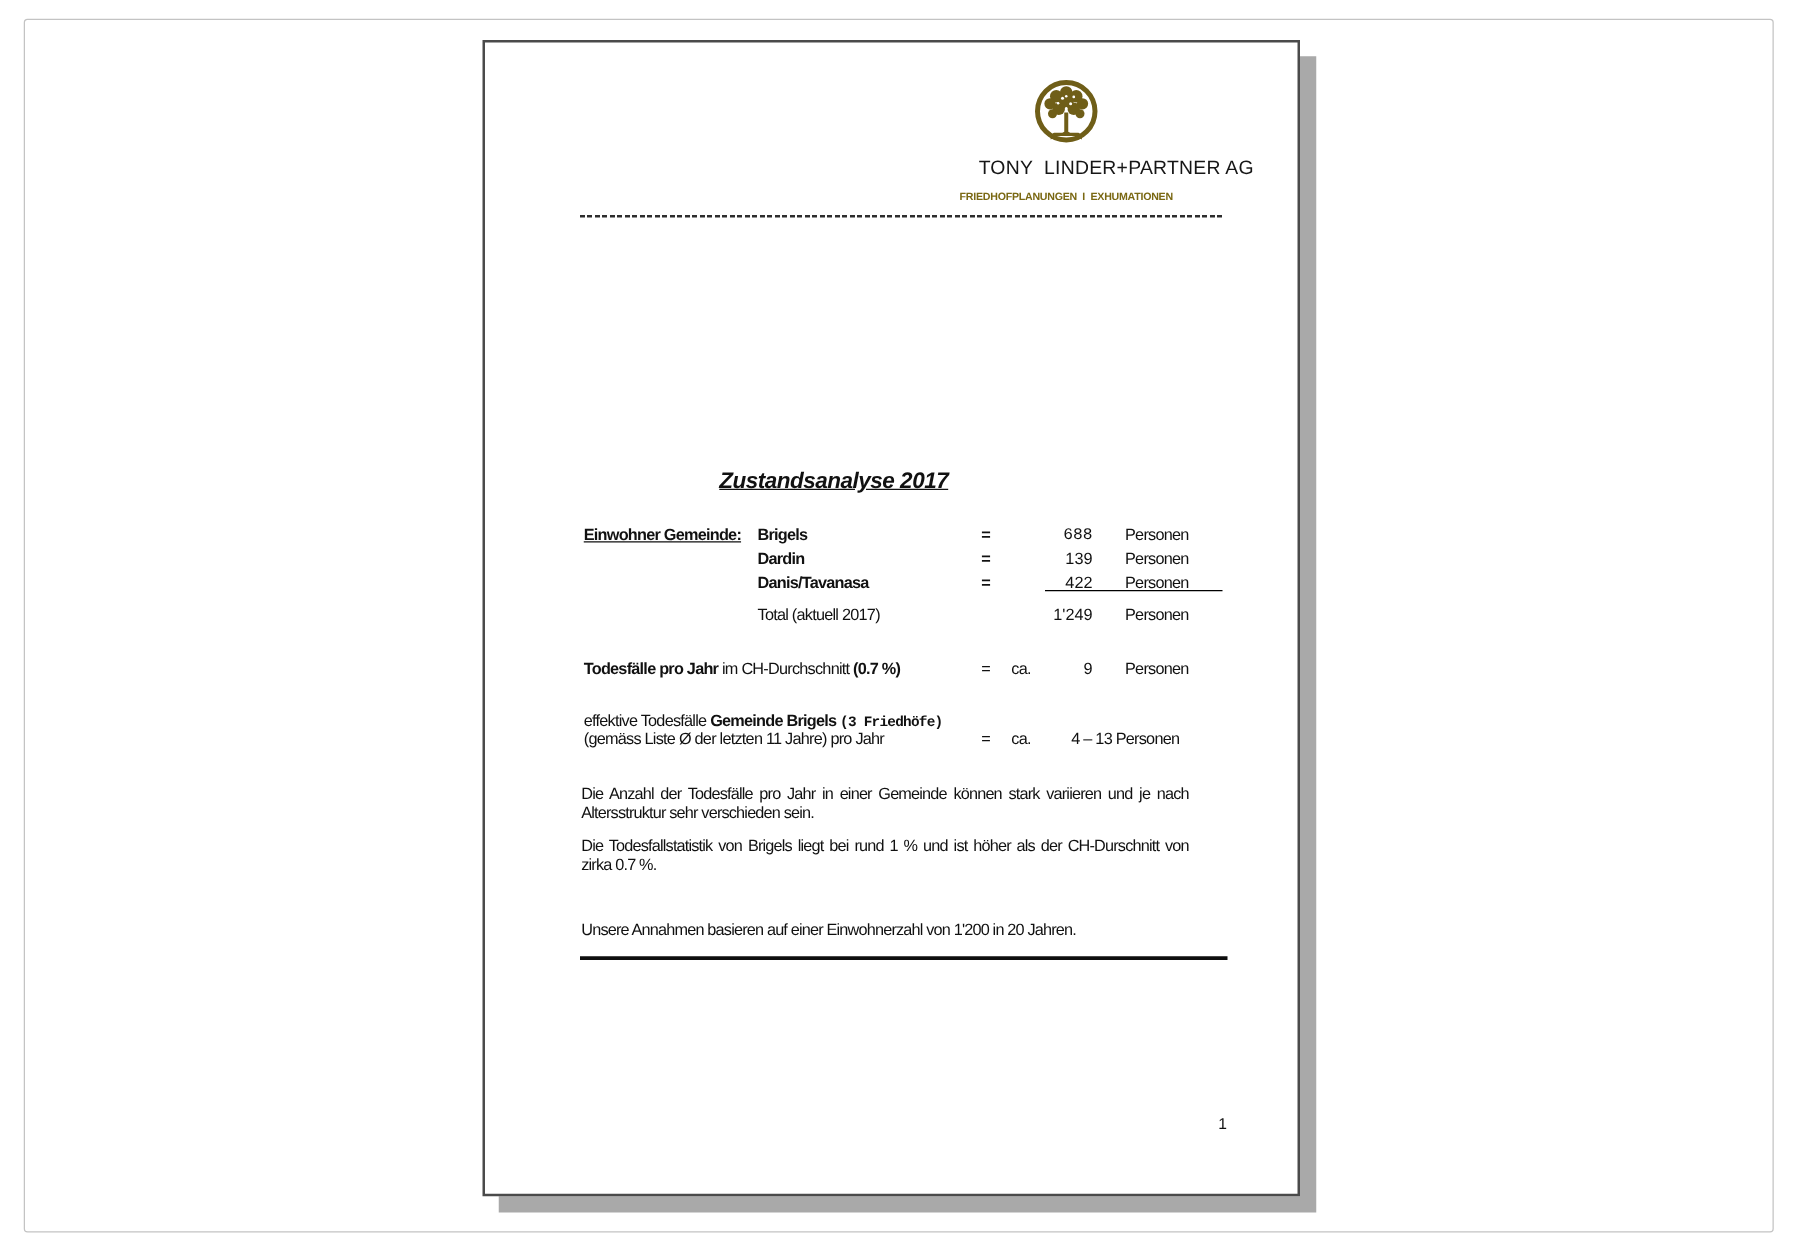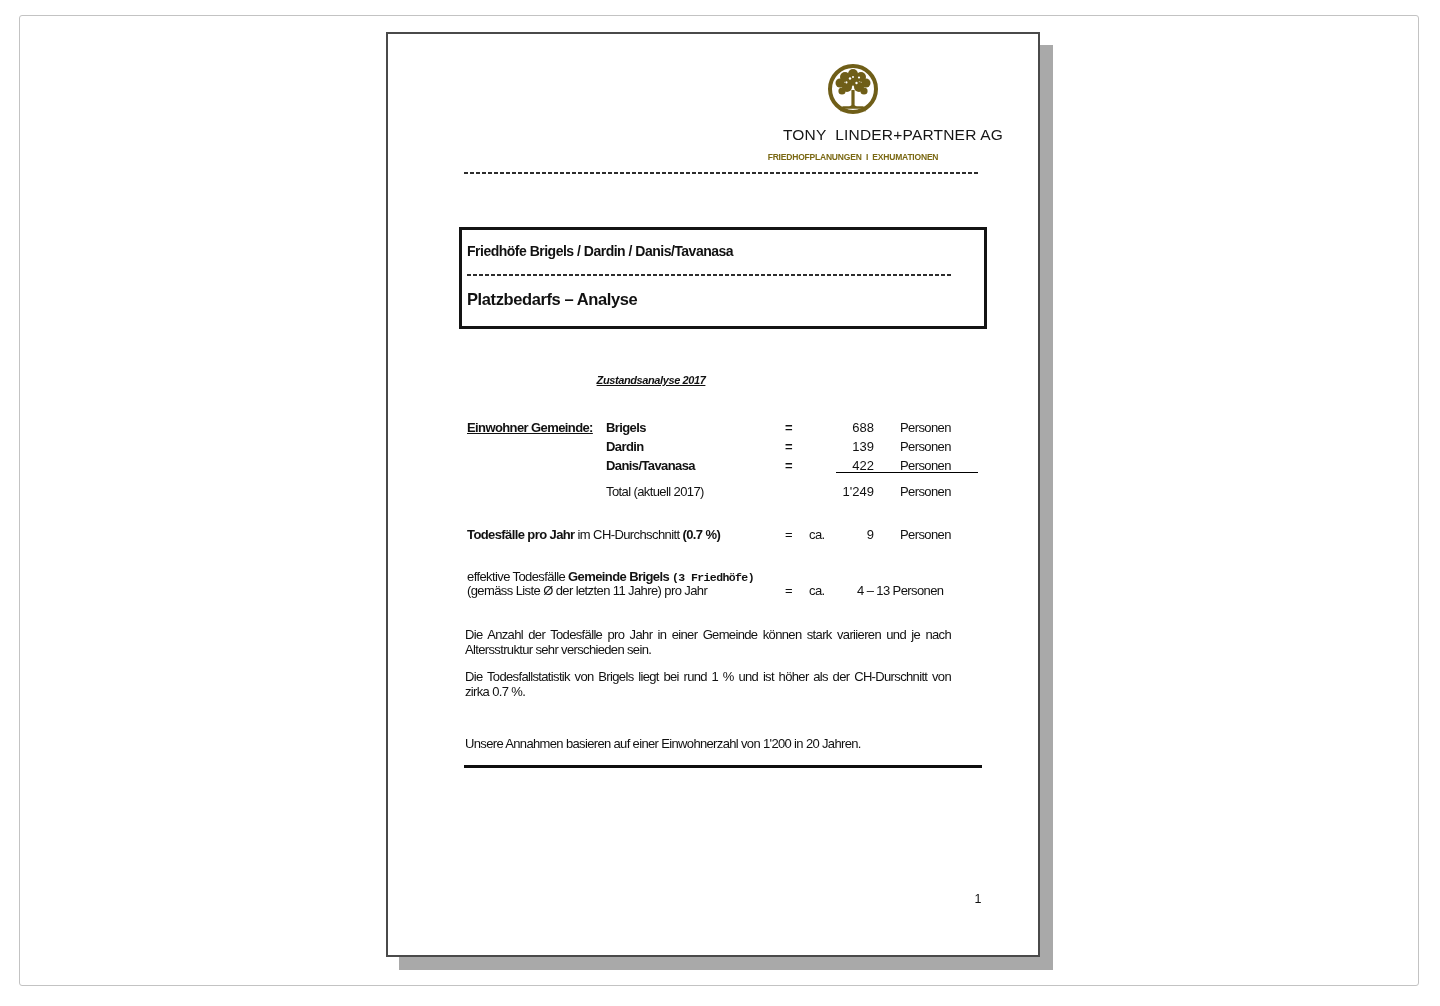--- a/index.html
+++ b/index.html
@@ -32,22 +32,22 @@
     background:repeating-linear-gradient(to right,#2d2d2d 0 4px,transparent 4px 6px);
   }
   .hdr-dash{left:76px;top:138px;width:515px;}
   .title-box{
     left:71px;top:193px;width:522px;height:96px;border:3px solid #141414;
   }
   .tb-line1{left:5px;top:13px;font-size:14px;font-weight:bold;letter-spacing:-.5px;}
   .tb-dash{left:5px;top:44px;width:486px;}
   .tb-line2{left:5px;top:60px;font-size:16.5px;font-weight:bold;letter-spacing:-.4px;}
   .section-heading{
-    left:0;top:340px;width:526px;text-align:center;
-    font-size:11px;font-weight:bold;font-style:italic;text-decoration:underline;
+    left:16px;top:340px;width:526px;text-align:center;
+    font-size:18px;font-weight:bold;font-style:italic;text-decoration:underline;
     letter-spacing:-.4px;
   }
   .t13{font-size:13px;letter-spacing:-.6px;line-height:14px;}
   .b{font-weight:bold;}
   .col-label{left:79px;width:170px;}
   .col-name{left:218px;width:180px;}
   .col-eq{left:397px;width:18px;}
   .col-ca{left:421px;width:30px;}
   .col-num{left:402px;width:84px;text-align:right;letter-spacing:0;}
   .col-unit{left:512px;width:80px;}
@@ -93,33 +93,28 @@
       <circle cx="21.5" cy="20.5" r="1"></circle>
       <circle cx="34" cy="15.5" r="1.1"></circle>
       <circle cx="28" cy="15" r="1"></circle>
     </g>
   </svg>
 
   <div class="abs company pre">TONY  LINDER+PARTNER AG</div>
   <div class="abs tagline pre">FRIEDHOFPLANUNGEN  I  EXHUMATIONEN</div>
   <div class="abs dash-line hdr-dash"></div>
 
-  <div class="abs title-box">
-    <div class="abs tb-line1">Friedhöfe Brigels / Dardin / Danis/Tavanasa</div>
-    <div class="abs dash-line tb-dash"></div>
-    <div class="abs tb-line2">Platzbedarfs – Analyse</div>
-  </div>
 
   <div class="abs section-heading">Zustandsanalyse 2017</div>
 
   <div class="abs t13 b col-label" style="top:387px;text-decoration:underline;">Einwohner Gemeinde:</div>
 
   <div class="abs t13 b col-name" style="top:387px;">Brigels</div>
   <div class="abs t13 b col-eq" style="top:387px;">=</div>
-  <div class="abs t13 col-num" style="top:387px;">688</div>
+  <div class="abs t13 col-num" style="top:387px;font-family:Liberation Mono, monospace;">688</div>
   <div class="abs t13 col-unit" style="top:387px;">Personen</div>
 
   <div class="abs t13 b col-name" style="top:406px;">Dardin</div>
   <div class="abs t13 b col-eq" style="top:406px;">=</div>
   <div class="abs t13 col-num" style="top:406px;">139</div>
   <div class="abs t13 col-unit" style="top:406px;">Personen</div>
 
   <div class="abs t13 b col-name" style="top:425px;">Danis/Tavanasa</div>
   <div class="abs t13 b col-eq" style="top:425px;">=</div>
   <div class="abs t13 col-num" style="top:425px;">422</div>

